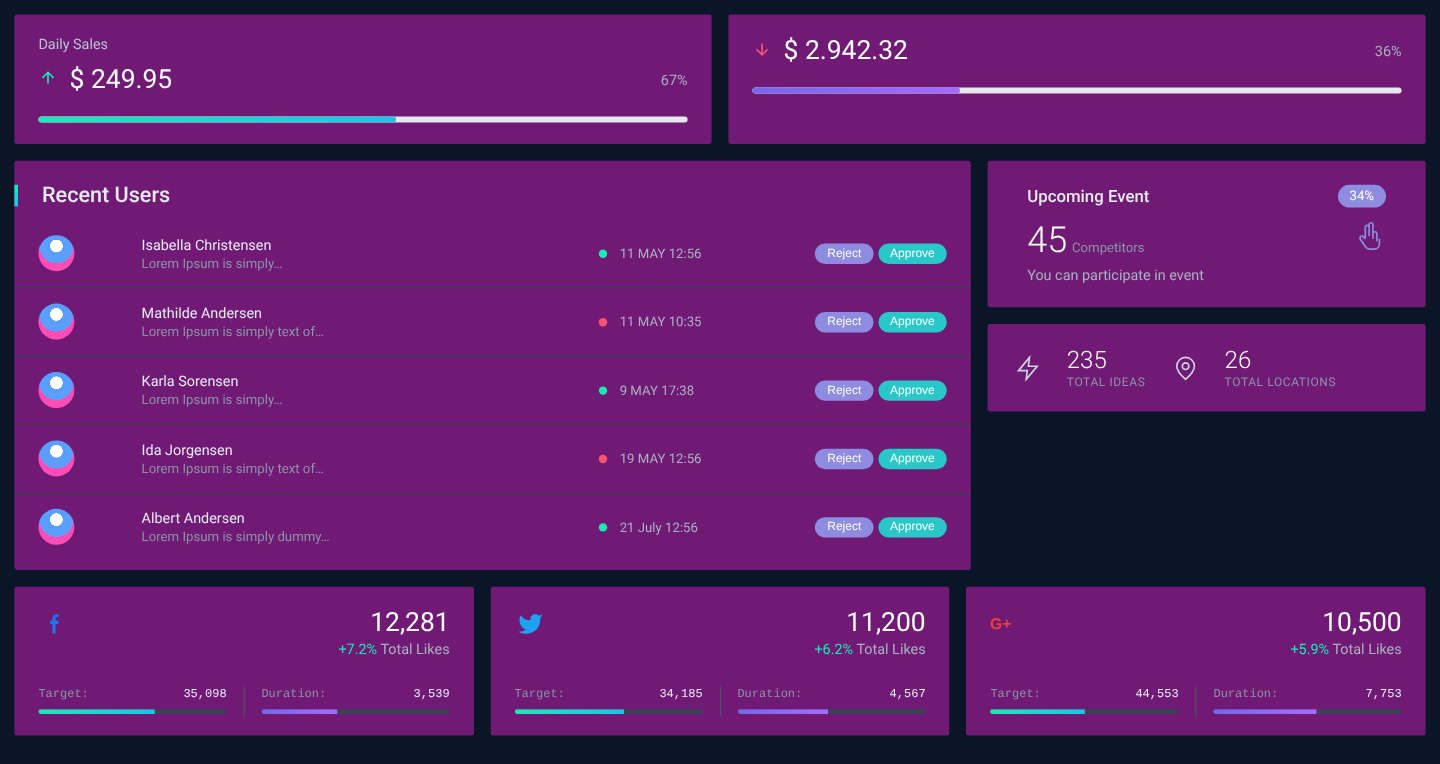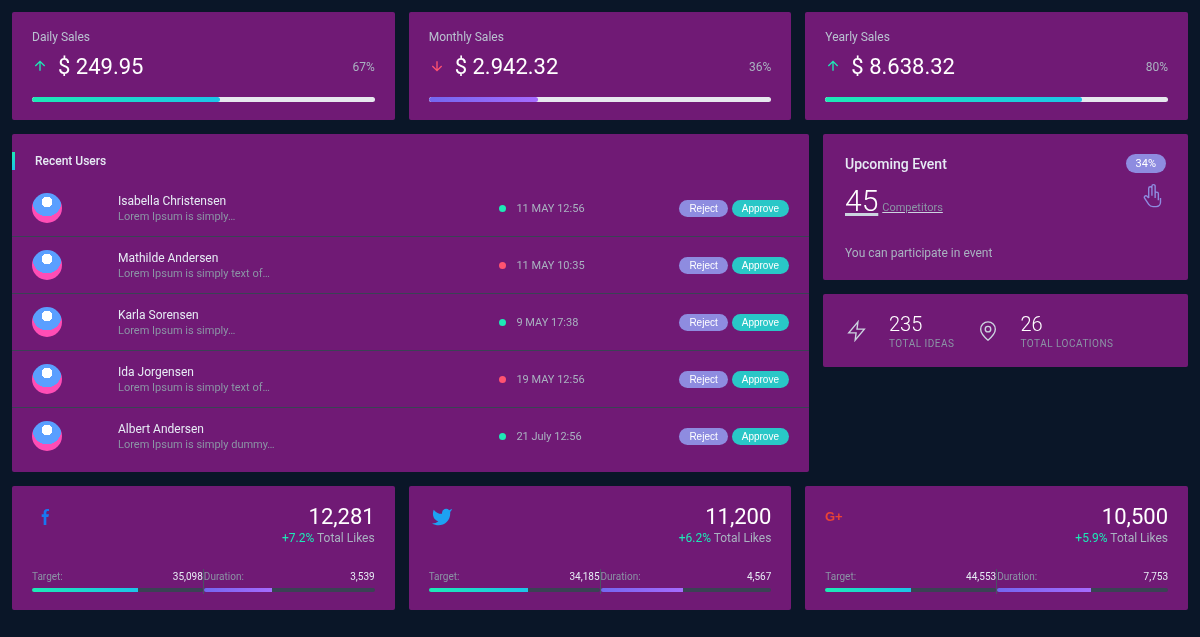--- a/index.html
+++ b/index.html
@@ -28,21 +28,21 @@
   height: 5px; width: 100%; background: #e6e8ee; border-radius: 3px; margin-top: 18px; position: relative; overflow: hidden;
 }
 .bar-fill { height: 100%; border-radius: 3px; position: absolute; left: 0; top: 0; }
 .grad-teal { background: linear-gradient(90deg, #1de9b6 0%, #1dc4e9 100%); }
 .grad-purple { background: linear-gradient(90deg, #7367f0 0%, #a66bff 100%); }
 
 .mid-row { display: flex; gap: 14px; margin-top: 14px; }
 .recent-card { flex: 1; padding: 18px 0 8px 0; }
 .recent-header { display: flex; align-items: center; gap: 10px; padding: 0 20px 10px 20px; }
 .recent-header::before { content: ""; width: 3px; height: 18px; background: linear-gradient(#1de9b6,#1dc4e9); display: inline-block; margin-left: -20px; margin-right: 10px; }
-.recent-title { font-size: 12px; color: #e6ebf4; font-weight: 500; }
+.recent-title { font-size: 18px; color: #e6ebf4; font-weight: 500; }
 .user-row {
   display: flex; align-items: center; padding: 13px 20px; border-bottom: 1px solid #3a4254;
 }
 .user-row:last-child { border-bottom: none; }
 .avatar {
   width: 30px; height: 30px; border-radius: 50%;
   background: radial-gradient(circle at 50% 30%, #fff 0%, #fff 20%, #5a9fff 21%, #5a9fff 55%, #ff4db5 56%, #ff4db5 100%);
   margin-right: 56px; flex-shrink: 0;
 }
 .user-info { flex: 1; }
@@ -51,46 +51,46 @@
 .user-time { display: flex; align-items: center; gap: 10px; width: 180px; font-size: 11px; color: #a9b2c0; }
 .dot { width: 7px; height: 7px; border-radius: 50%; }
 .dot-green { background: #1de9b6; }
 .dot-red { background: #ff5370; }
 .user-actions { display: flex; gap: 4px; }
 .pill { border-radius: 12px; padding: 3px 10px; font-size: 10px; color: #fff; border: none; cursor: pointer; }
 .pill-reject { background: #8e8ce0; }
 .pill-approve { background: #29c7c7; }
 
 .side-col { width: 365px; display: flex; flex-direction: column; gap: 14px; }
-.event-card { padding: 20px 22px; }
+.event-card { padding: 20px 33px; }
 .event-head { display: flex; justify-content: space-between; align-items: center; }
 .event-title { font-size: 14px; color: #e6ebf4; font-weight: 500; }
 .badge-pct { background: #8e8ce0; color: #fff; font-size: 11px; padding: 3px 10px; border-radius: 11px; }
-.event-mid { display: flex; justify-content: space-between; margin-top: 10px; text-decoration: underline; }
+.event-mid { display: flex; align-items: flex-end; justify-content: space-between; margin-top: 10px; }
 .event-count { display: flex; align-items: baseline; gap: 4px; }
 .event-num { font-size: 30px; color: #fff; font-weight: 300; }
 .event-label { font-size: 11px; color: #8b94a5; }
-.event-desc { font-size: 12px; color: #a9b2c0; margin-top: 28px; }
+.event-desc { font-size: 12px; color: #a9b2c0; margin-top: 4px; }
 .hand-icon { width: 26px; height: 30px; }
 
 .stats-card { padding: 18px 22px; display: flex; flex-direction: row; gap: 22px; }
 .stat-row { display: flex; align-items: center; gap: 20px; }
 .stat-icon { width: 24px; height: 24px; display: flex; align-items: center; justify-content: center; }
 .stat-val { font-size: 20px; color: #fff; font-weight: 300; }
 .stat-lbl { font-size: 10px; color: #8b94a5; letter-spacing: 0.5px; margin-top: 2px; }
 
 .social-row { display: flex; gap: 14px; margin-top: 14px; }
 .social-card { flex: 1; padding: 18px 20px; }
 .social-top { display: flex; justify-content: space-between; align-items: flex-start; }
 .social-icon { width: 26px; height: 26px; display: flex; align-items: center; justify-content: center; }
 .social-stats { text-align: right; }
 .social-num { font-size: 22px; color: #fff; font-weight: 400; }
 .social-sub { font-size: 12px; color: #a9b2c0; margin-top: 2px; }
 .social-sub span:first-child { color: #1de9b6; }
-.social-bottom { display: flex; margin-top: 26px; }
+.social-bottom { display: flex; gap: 14px; margin-top: 26px; font-family: Liberation Mono, monospace; }
 .social-half { flex: 1; }
 .social-meta { display: flex; justify-content: space-between; font-size: 10px; margin-bottom: 6px; }
 .social-meta-k { color: #8b94a5; }
 .social-meta-v { color: #e6ebf4; }
 .mini-track { height: 4px; background: #3a4254; border-radius: 2px; overflow: hidden; }
 .mini-fill { height: 100%; }
 .divider { width: 1px; background: #4a5264; margin: -2px 0; }
 </style>
 </head>
 <body>
@@ -108,54 +108,36 @@
         <span>$ 249.95</span>
       </div>
       <div class="sales-pct">67%</div>
     </div>
     <div class="bar-track">
         <div class="bar-fill grad-teal" style="width:55%"></div>
       </div>
   </div>
 
   <div class="card sales-card">
-    <div class="sales-title">Monthly Sales</div>
     <div class="sales-line">
       <div class="sales-amount">
         <span>
           <svg class="arrow" viewBox="0 0 24 24" fill="none" stroke="#ff5370" stroke-width="2">
               <path d="M12 5v14M5 12l7 7 7-7"></path>
             </svg>
         </span>
         <span>$ 2.942.32</span>
       </div>
       <div class="sales-pct">36%</div>
     </div>
     <div class="bar-track">
         <div class="bar-fill grad-purple" style="width:32%"></div>
       </div>
   </div>
 
-  <div class="card sales-card">
-    <div class="sales-title">Yearly Sales</div>
-    <div class="sales-line">
-      <div class="sales-amount">
-        <span>
-          <svg class="arrow" viewBox="0 0 24 24" fill="none" stroke="#1de9b6" stroke-width="2">
-              <path d="M12 19V5M5 12l7-7 7 7"></path>
-            </svg>
-        </span>
-        <span>$ 8.638.32</span>
-      </div>
-      <div class="sales-pct">80%</div>
-    </div>
-    <div class="bar-track">
-        <div class="bar-fill grad-teal" style="width:75%"></div>
-      </div>
-  </div>
 </div>
 
 <div class="mid-row">
   <div class="card recent-card">
     <div class="recent-header">
       <div class="recent-title">Recent Users</div>
     </div>
     <div id="user-list">
         <div class="user-row">
     <div class="avatar"></div>

